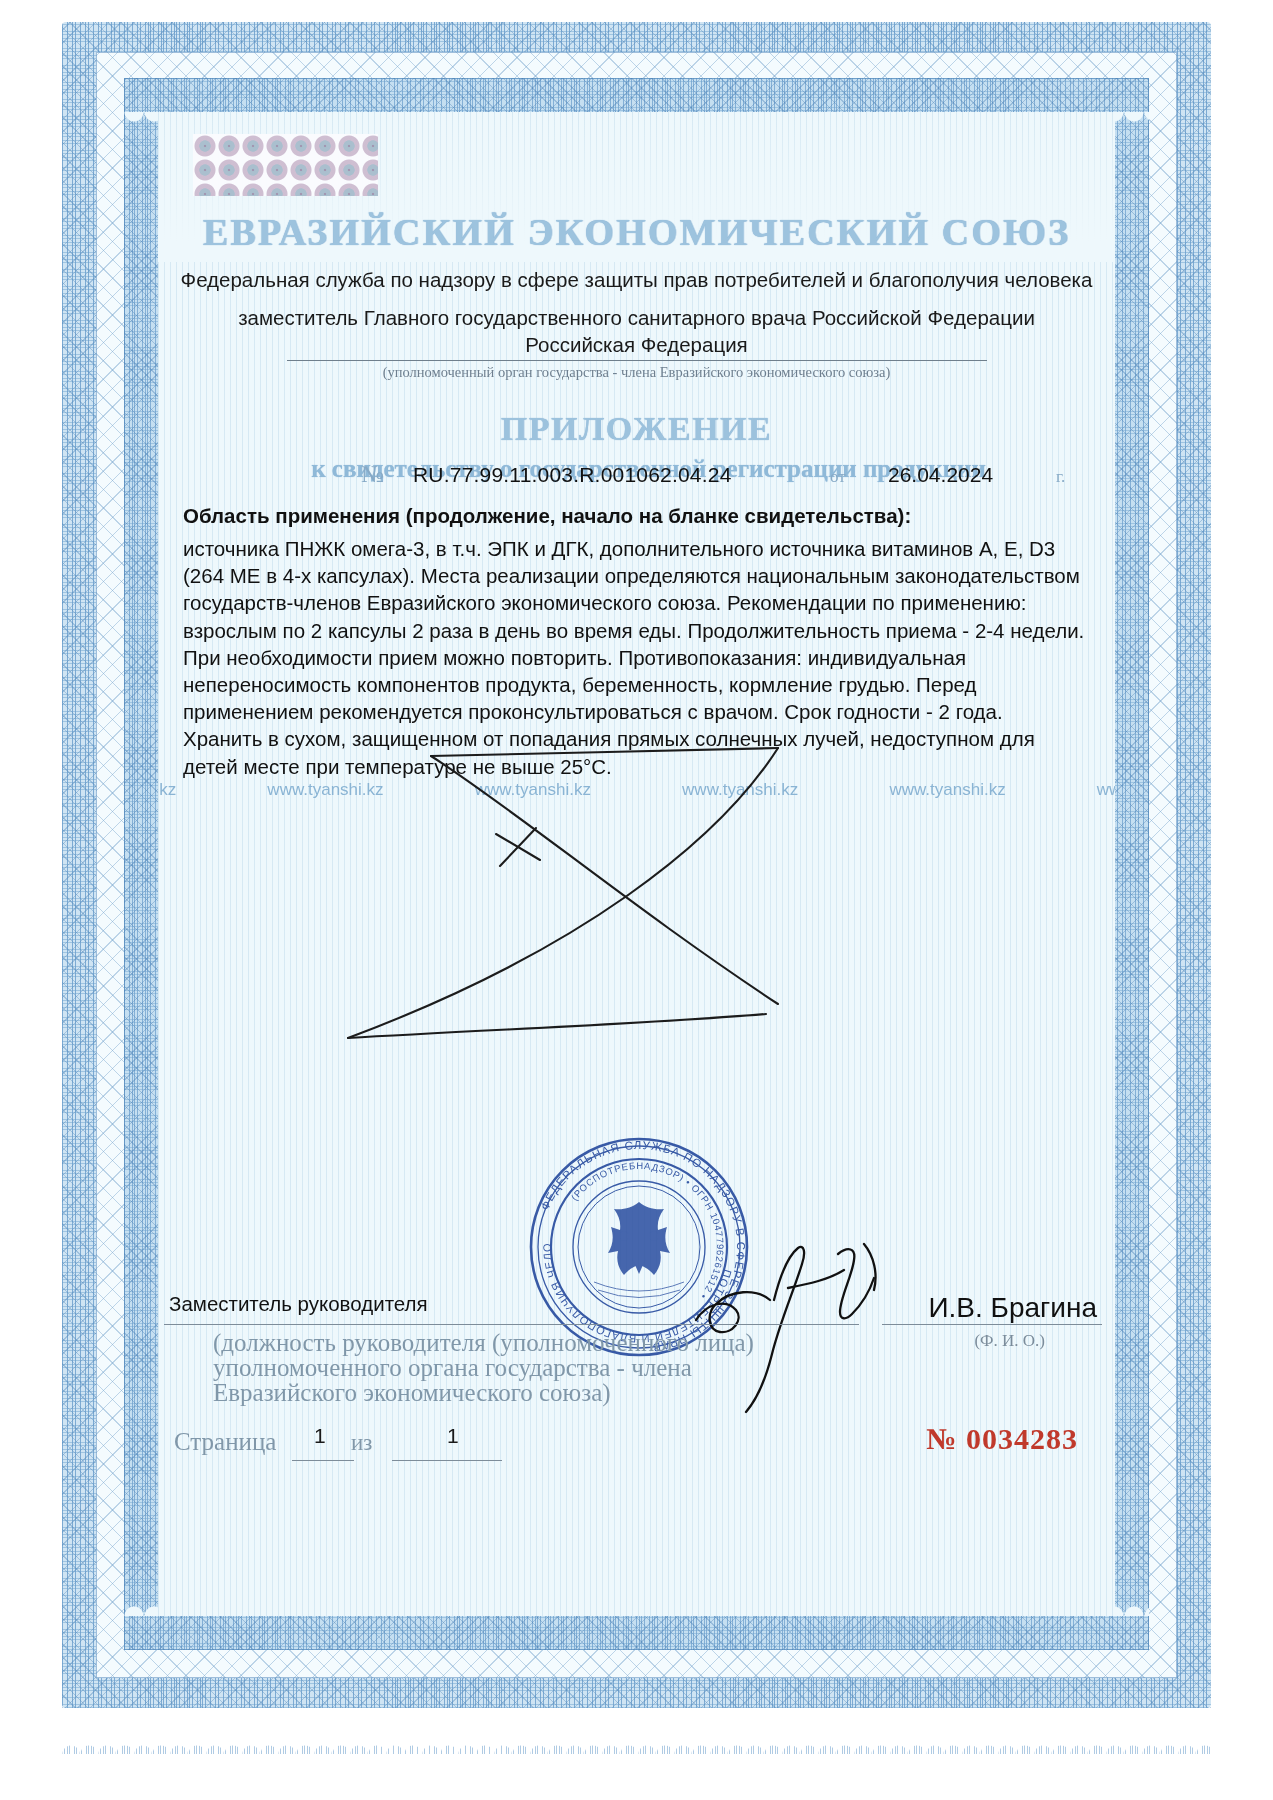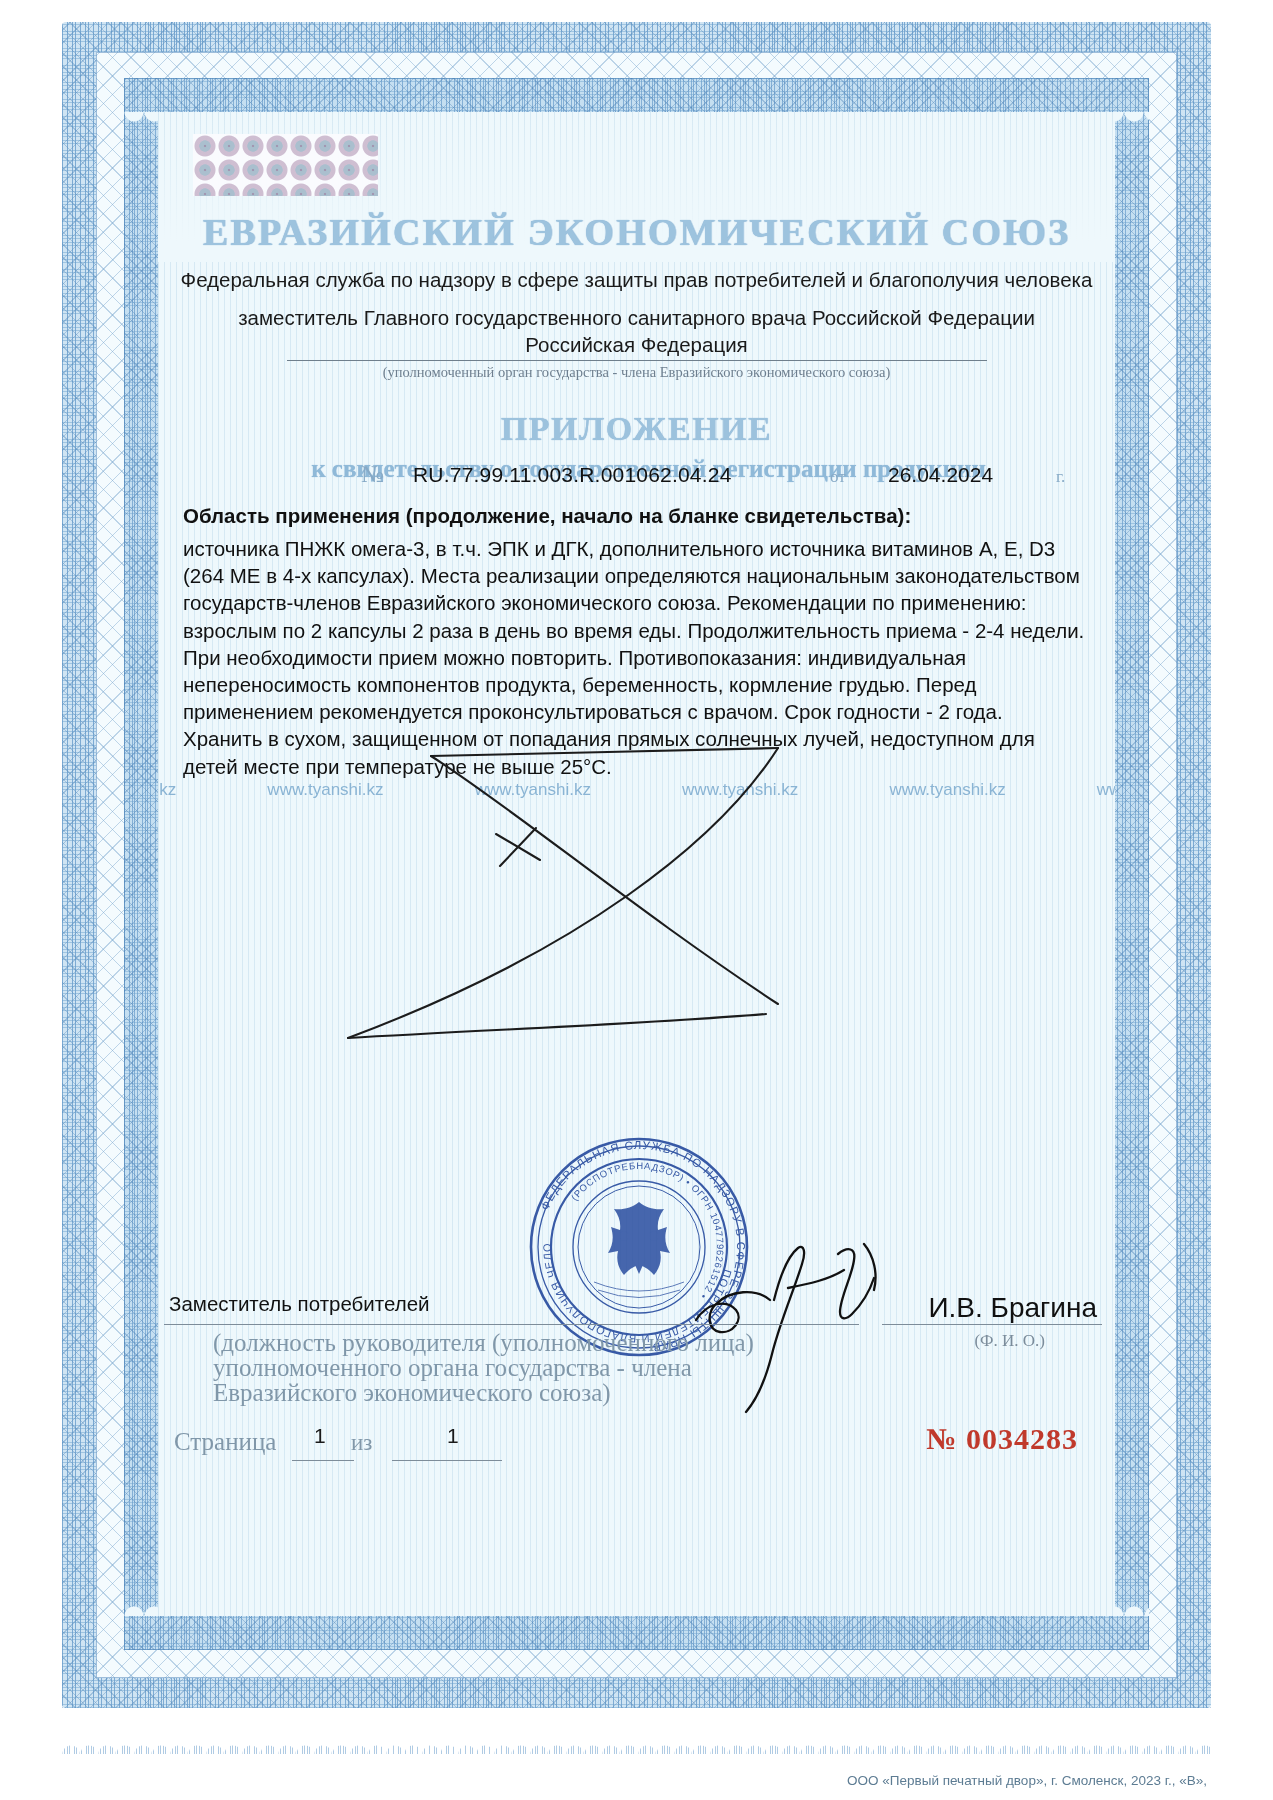--- a/index.html
+++ b/index.html
@@ -446,21 +446,21 @@
                  c-6 24 -14 44 -26 58"></path>
         <path d="M100 96 c20 -4 40 -8 56 -18"></path>
         <path d="M150 62 c10 -8 18 -6 16 6 c-2 16 -14 38 -14 52 c0 8 6 8 12 2
                  c10 -10 18 -24 22 -36"></path>
         <path d="M176 52 c10 12 14 30 10 46"></path>
       </g>
     </svg>
 
     <div class="signblock">
       <div class="sign-row">
-        <span class="sign-title">Заместитель  потребителей</span>
+        <span class="sign-title">Заместитель  руководителя</span>
         <span class="sign-line-left"></span>
         <span class="sign-line-right"></span>
         <span class="sign-name">И.В. Брагина</span>
         <span class="fio">(Ф. И. О.)</span>
         <span class="post-caption">(должность руководителя (уполномоченного лица) уполномоченного органа государства - члена Евразийского экономического союза)</span>
       </div>
     </div>
 
     <div class="pagerow">
       <span class="page-label">Страница</span>
@@ -468,15 +468,14 @@
       <span class="page-rule1"></span>
       <span class="page-iz">из</span>
       <span class="page-total">1</span>
       <span class="page-rule2"></span>
       <span class="serial">№ 0034283</span>
     </div>
 
   </div>
 
   <div class="bottom-band"></div>
-  <div class="footer">ООО «Первый печатный двор»,  г. Смоленск,  2023 г., «В»,</div>
 
 </div>
 
 </body></html>

